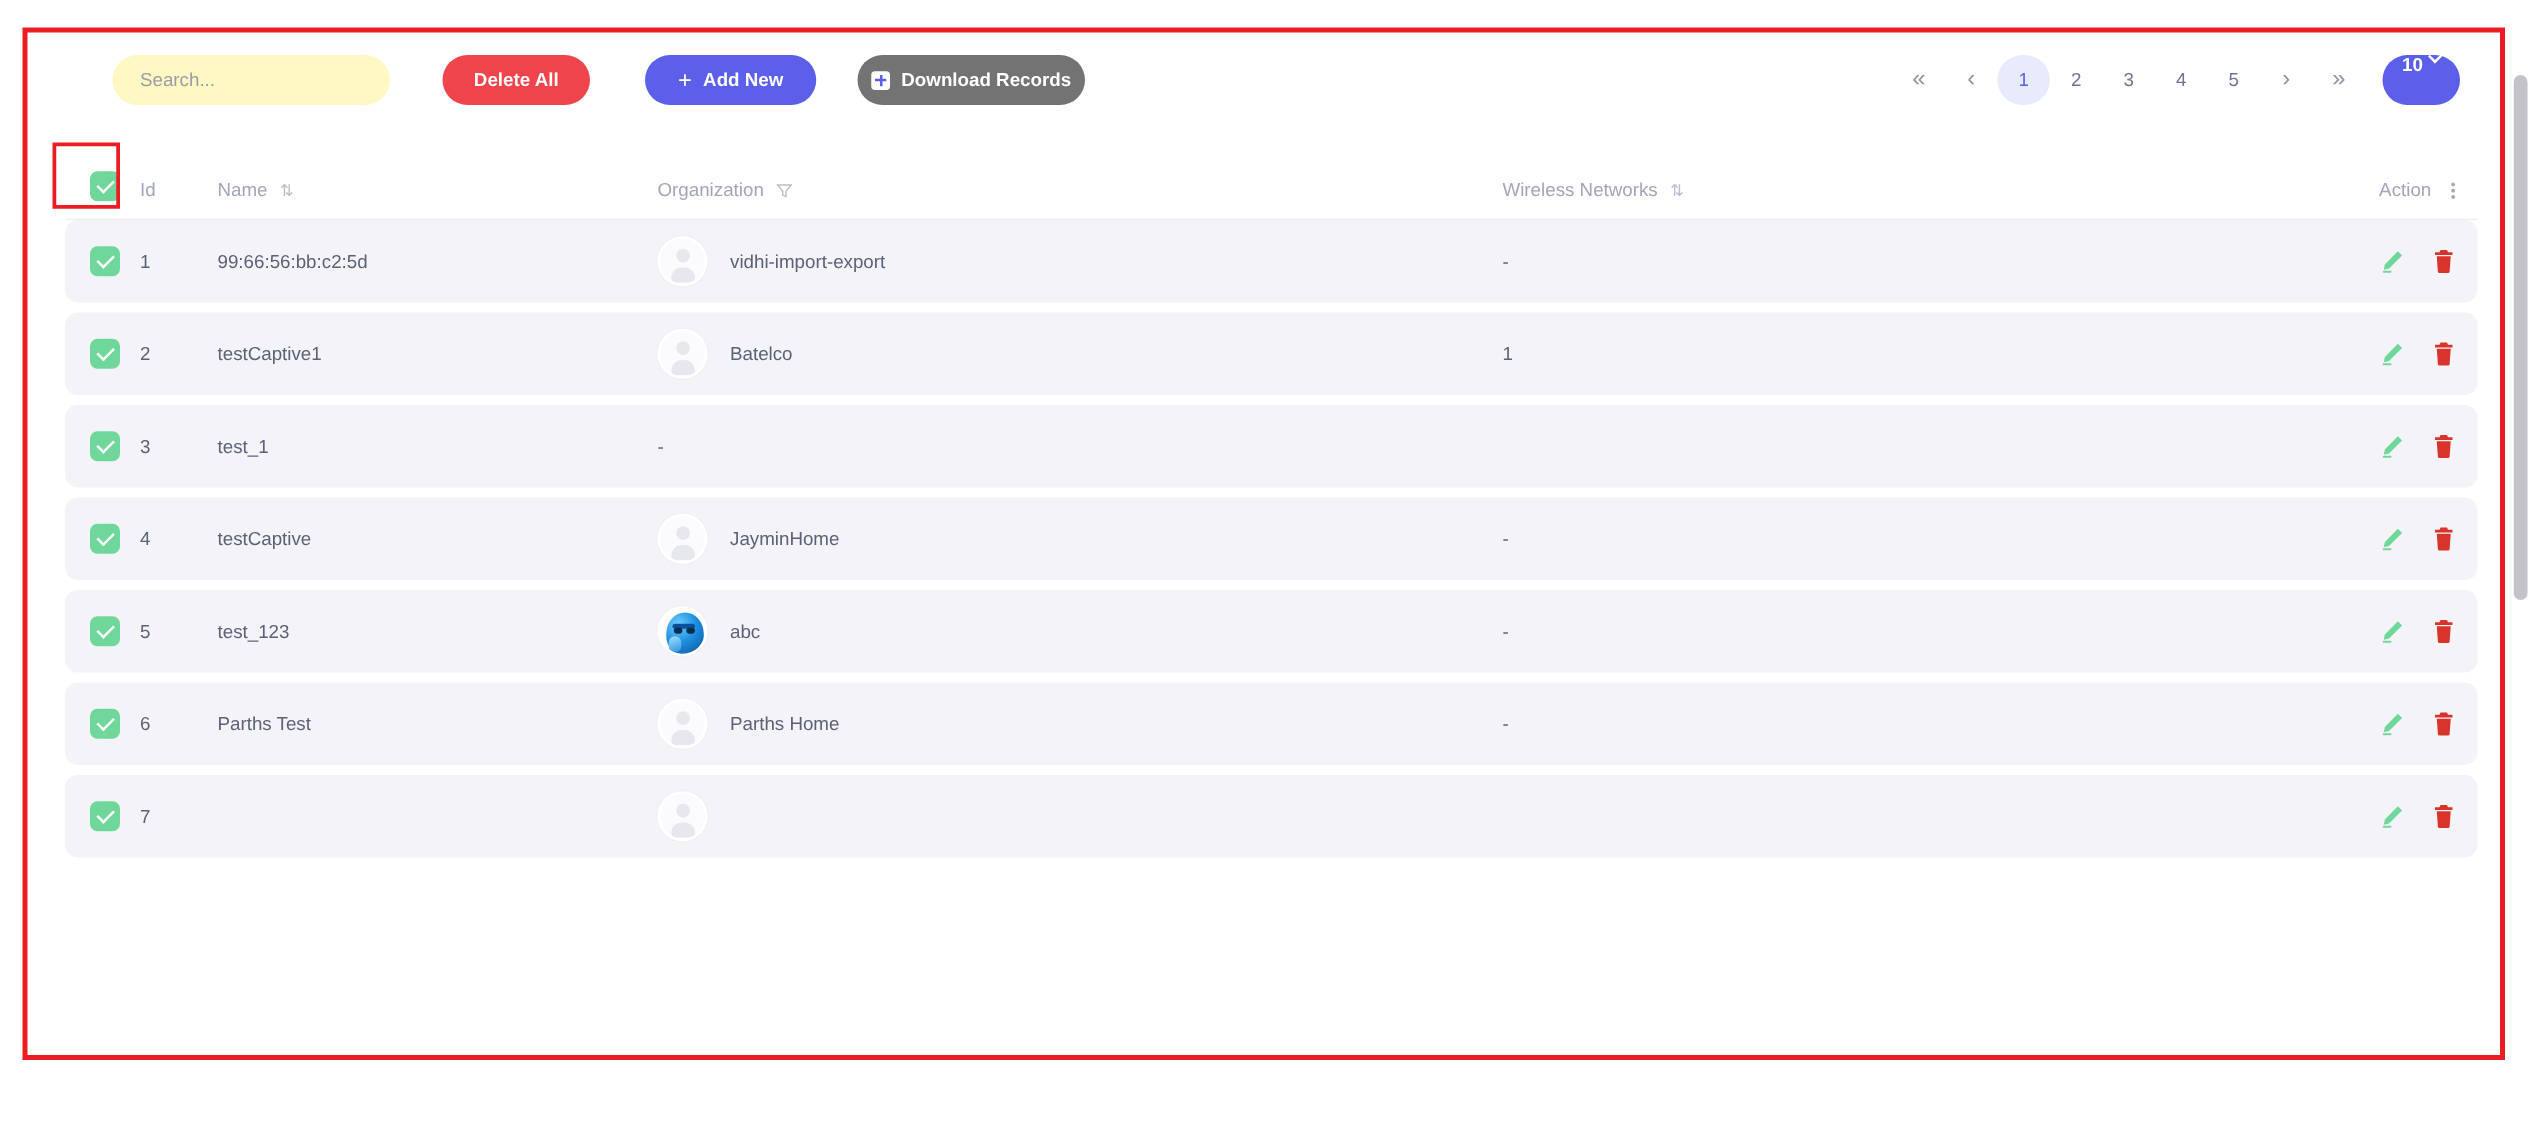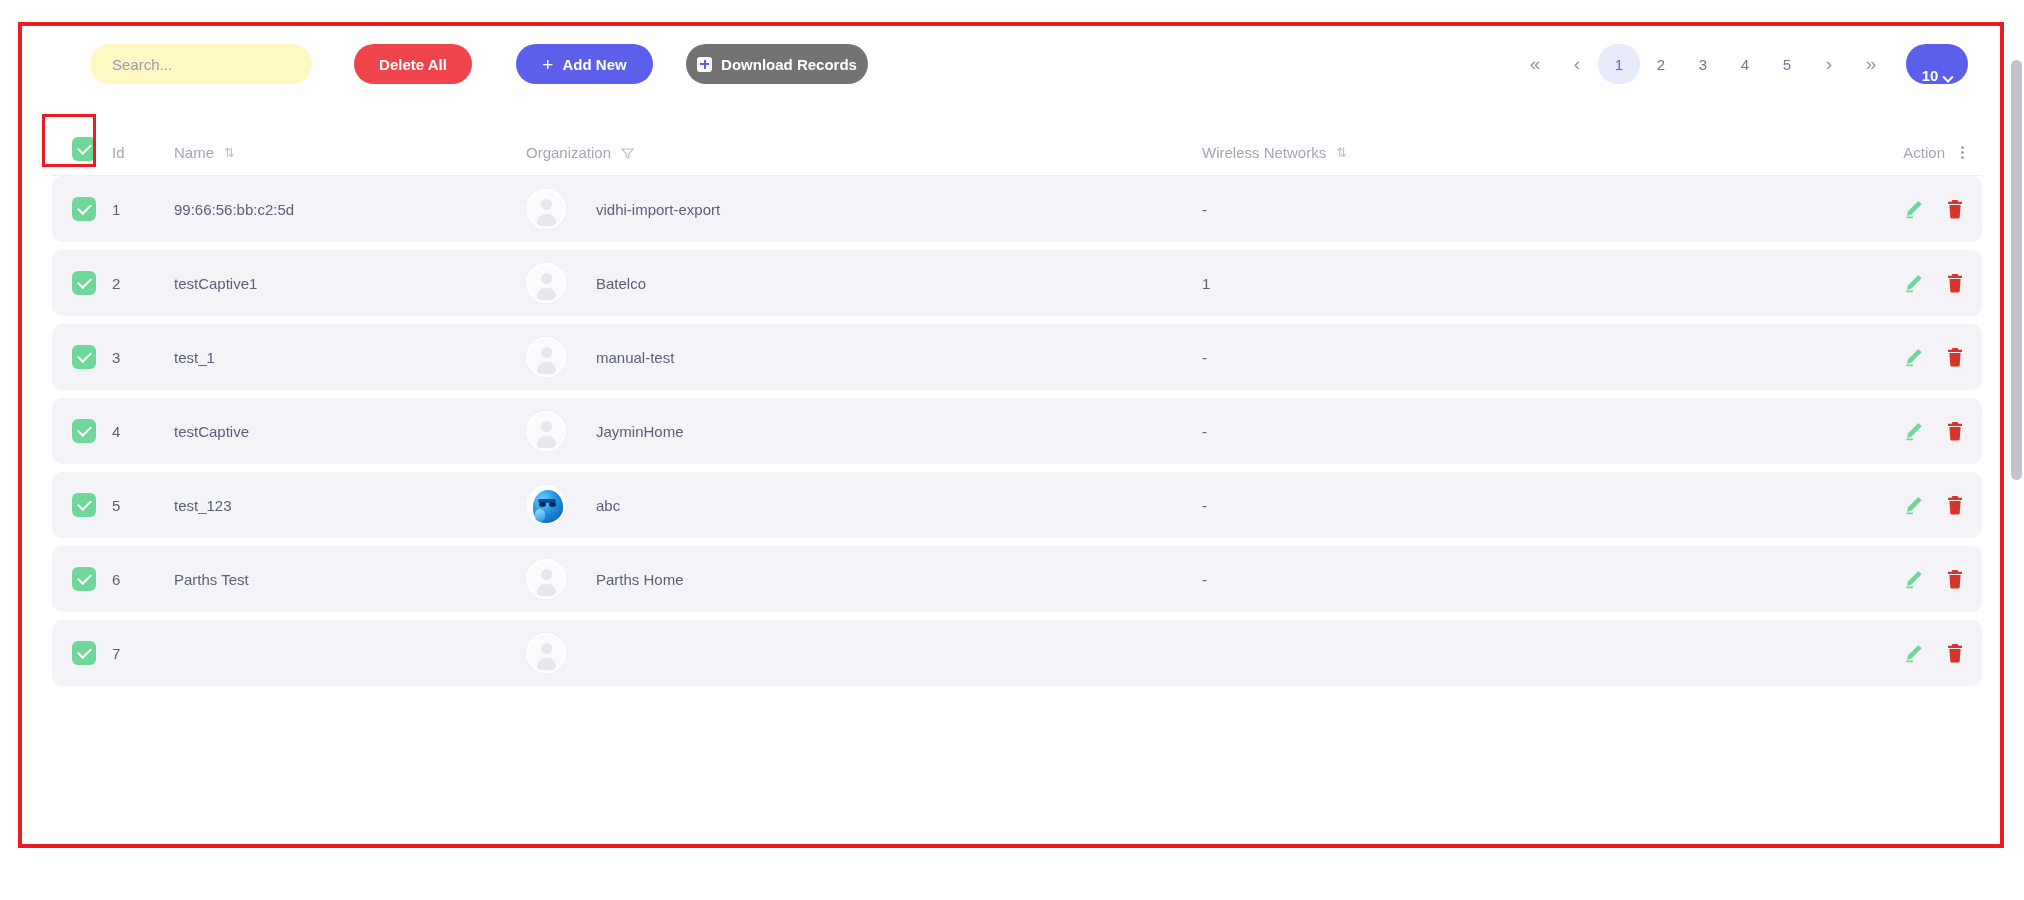--- a/index.html
+++ b/index.html
@@ -101,21 +101,21 @@
     background: #e8ebfb;
     color: #5b5fe9;
   }
   #page-size-select {
     margin-left: 14px;
     width: 62px; height: 40px;
     background: #5b5fe9;
     border-radius: 20px;
     color: #ffffff;
     font-size: 15px; font-weight: bold;
-    display: flex; align-items: flex-end; justify-content: center;
+    display: flex; align-items: flex-start; justify-content: center;
     gap: 6px; cursor: pointer;
   }
   .chev {
     width: 8px; height: 8px;
     border-right: 2px solid #ffffff;
     border-bottom: 2px solid #ffffff;
     transform: rotate(45deg) translate(-2px,-2px);
   }
 
   
@@ -141,21 +141,21 @@
   .data-row {
     background: #f4f4f8;
     border-radius: 10px;
     height: 66px;
     margin-bottom: 8px;
   }
 
   .c-check { width: 60px; flex: 0 0 60px; display: flex; justify-content: flex-start; padding-left: 20px; }
   .c-id    { width: 62px; flex: 0 0 62px; }
   .c-name  { width: 352px; flex: 0 0 352px; }
-  .c-org   { width: 676px; flex: 0 0 676px; display: flex; align-items: center; gap: 30px; }
+  .c-org   { width: 676px; flex: 0 0 676px; display: flex; align-items: center; gap: 18px; }
   .c-wn    { width: 600px; flex: 0 0 600px; }
   .c-act   { flex: 1 1 auto; display: flex; justify-content: flex-end; align-items: center; gap: 22px; padding-right: 18px; }
 
   .th {
     color: #a2a6b8;
     font-size: 15px;
     display: flex;
     align-items: center;
     gap: 10px;
     margin-top: 36px;
@@ -391,27 +391,20 @@
         </span>
       </div>
     </div>
 
     <div class="row data-row">
       <div class="c-check">
         <div class="checkbox"></div>
       </div>
       <div class="c-id td">3</div>
       <div class="c-name td">test_1</div>
-      <div class="c-org">
-        <span class="avatar">
-            <span class="head"></span>
-            <span class="body"></span>
-          </span>
-        <span class="td">manual-test</span>
-      </div>
       <div class="c-wn td">-</div>
       <div class="c-act">
         <span class="icon-btn">
           <svg class="pencil-icon" viewBox="0 0 20 20">
               <path d="M14.3 1.9l3.4 3.4L7.2 15.8 3 16.7l.9-4.2z" fill="#6fd79a"></path>
               <path d="M3 18.4h5.4" stroke="#6fd79a" stroke-width="1.6" stroke-linecap="round"></path>
             </svg>
         </span>
         <span class="icon-btn">
           <svg class="trash-icon" viewBox="0 0 18 20">

